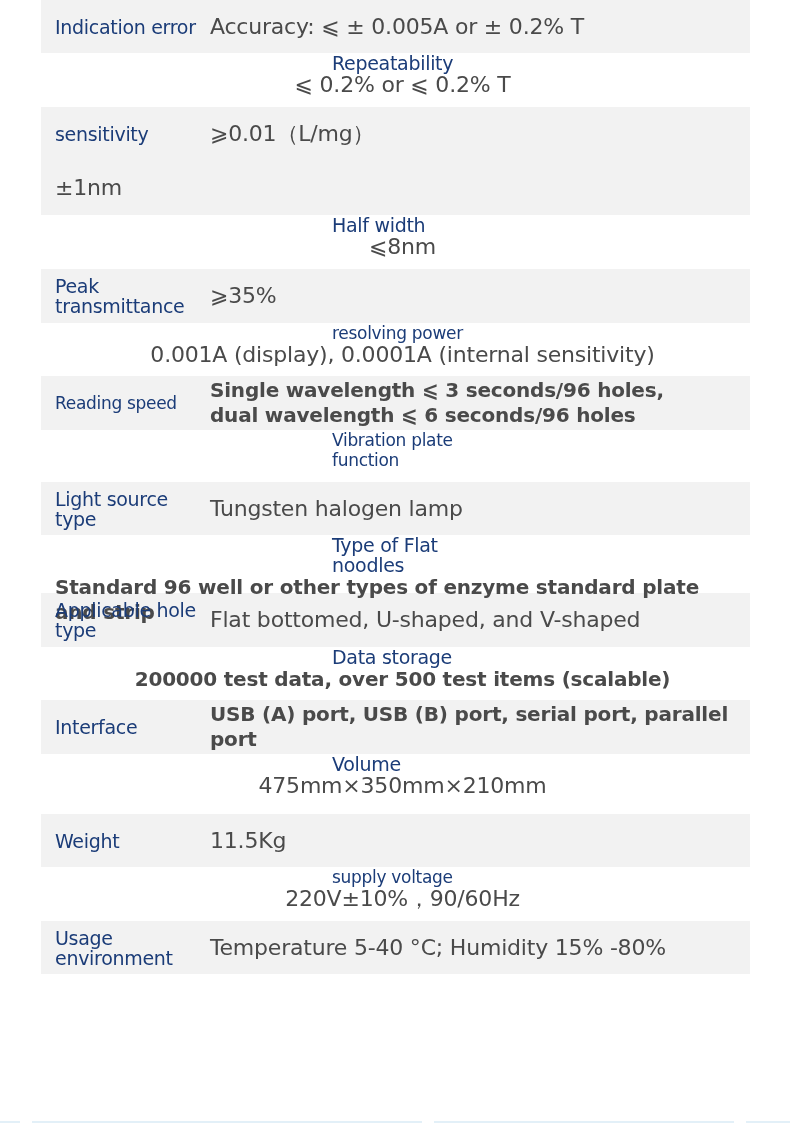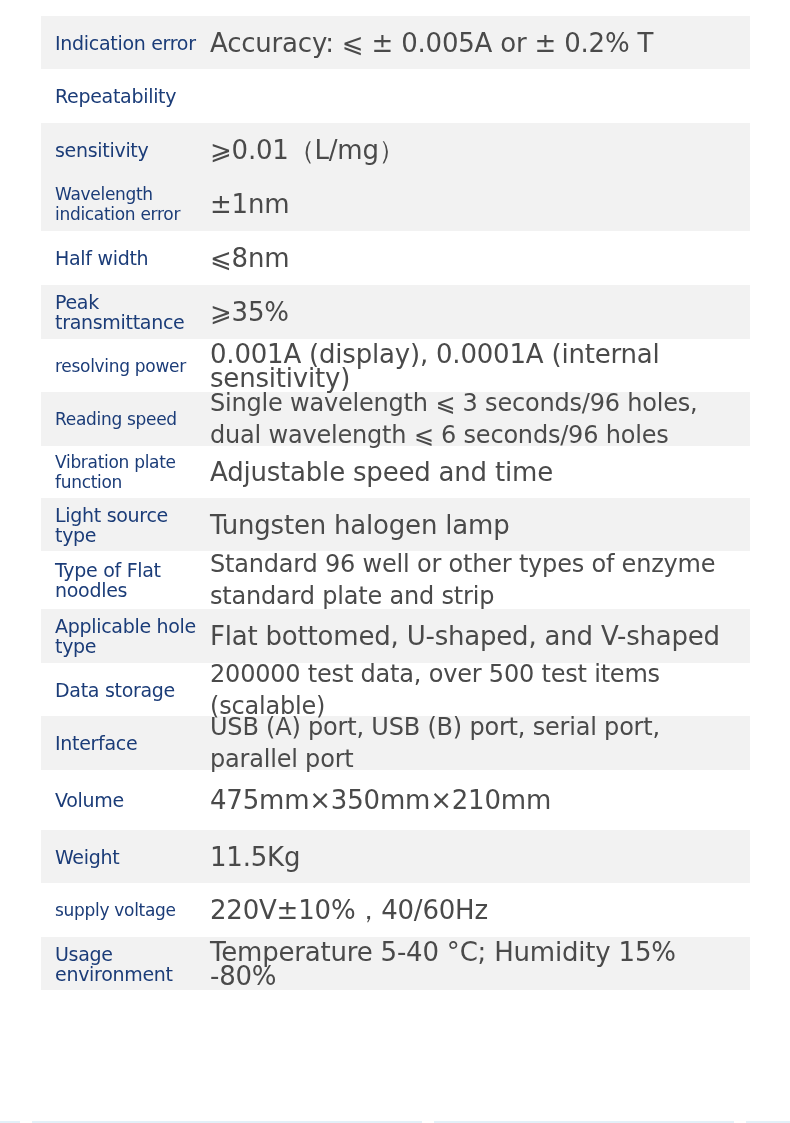--- a/index.html
+++ b/index.html
@@ -10,49 +10,49 @@
   body {
     width: 790px;
     height: 1123px;
     position: relative;
     overflow: hidden;
     font-family: "DejaVu Sans", "Liberation Sans", sans-serif;
   }
   .spec-table {
     position: absolute;
     left: 41px;
-    top: 16px;
+    top: 0;
     width: 709px;
   }
   .spec-row {
     display: flex;
     align-items: center;
     box-sizing: border-box;
   }
   .spec-row.gray { background: #f2f2f2; }
-  .spec-row.white { background: #ffffff; }
+  .spec-row.white { background: #ffffff; flex-direction: column; }
   .spec-label {
     width: 155px;
     padding-left: 14px;
     box-sizing: border-box;
     color: #1b3c78;
     font-size: 19px;
     line-height: 20px;
     letter-spacing: -0.3px;
     flex-shrink: 0;
   }
   .spec-label.small { font-size: 17px; line-height: 20px; }
   .spec-value {
     padding-left: 14px;
     color: #4a4a4a;
-    font-size: 26px;
+    font-size: 22px;
     line-height: 24px;
     letter-spacing: -0.2px;
   }
-  .spec-value.small { font-size: 24px; line-height: 32px; }
+  .spec-value.small { font-size: 20px; line-height: 25px; font-weight: bold; }
   .bottom-strip {
     position: absolute;
     left: 0;
     top: 1121px;
     width: 790px;
     height: 2px;
     display: flex;
   }
   .bottom-strip span {
     height: 2px;
@@ -64,30 +64,30 @@
 
 <div class="spec-table">
 
   <div class="spec-row gray" style="height:53px">
     <div class="spec-label" style="width:155px">Indication error</div>
     <div class="spec-value">Accuracy: ⩽ ± 0.005A or ± 0.2% T</div>
   </div>
 
   <div class="spec-row white" style="height:54px">
     <div class="spec-label">Repeatability</div>
+    <div class="spec-value">⩽ 0.2% or ⩽ 0.2% T</div>
   </div>
 
   <div class="spec-row gray" style="height:54px">
     <div class="spec-label">sensitivity</div>
     <div class="spec-value">⩾0.01（L/mg）</div>
   </div>
 
 
   <div class="spec-row gray" style="height:54px">
-    <div class="spec-label small">Wavelength indication error</div>
     <div class="spec-value">±1nm</div>
   </div>
 
   <div class="spec-row white" style="height:54px">
     <div class="spec-label">Half width</div>
     <div class="spec-value">⩽8nm</div>
   </div>
 
   <div class="spec-row gray" style="height:54px">
     <div class="spec-label">Peak transmittance</div>
@@ -99,21 +99,20 @@
     <div class="spec-value">0.001A (display), 0.0001A (internal sensitivity)</div>
   </div>
 
   <div class="spec-row gray" style="height:54px">
     <div class="spec-label small">Reading speed</div>
     <div class="spec-value small" style="padding-right:40px">Single wavelength ⩽ 3 seconds/96 holes, dual wavelength ⩽ 6 seconds/96 holes</div>
   </div>
 
   <div class="spec-row white" style="height:52px">
     <div class="spec-label small">Vibration plate function</div>
-    <div class="spec-value">Adjustable speed and time</div>
   </div>
 
   <div class="spec-row gray" style="height:53px">
     <div class="spec-label">Light source type</div>
     <div class="spec-value">Tungsten halogen lamp</div>
   </div>
 
   <div class="spec-row white" style="height:58px">
     <div class="spec-label">Type of Flat noodles</div>
     <div class="spec-value small" style="padding-right:10px">Standard 96 well or other types of enzyme standard plate and strip</div>
@@ -139,21 +138,21 @@
     <div class="spec-value">475mm×350mm×210mm</div>
   </div>
 
   <div class="spec-row gray" style="height:53px">
     <div class="spec-label">Weight</div>
     <div class="spec-value">11.5Kg</div>
   </div>
 
   <div class="spec-row white" style="height:54px">
     <div class="spec-label small">supply voltage</div>
-    <div class="spec-value">220V±10%，40/60Hz</div>
+    <div class="spec-value">220V±10%，90/60Hz</div>
   </div>
 
   <div class="spec-row gray" style="height:53px">
     <div class="spec-label">Usage environment</div>
     <div class="spec-value">Temperature 5-40 °C; Humidity 15% -80%</div>
   </div>
 
 </div>
 
 <div class="bottom-strip">

